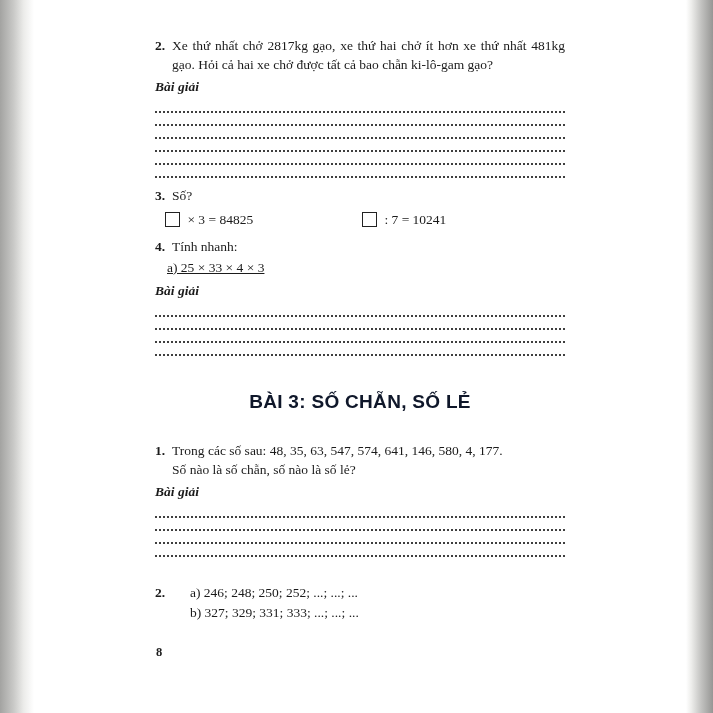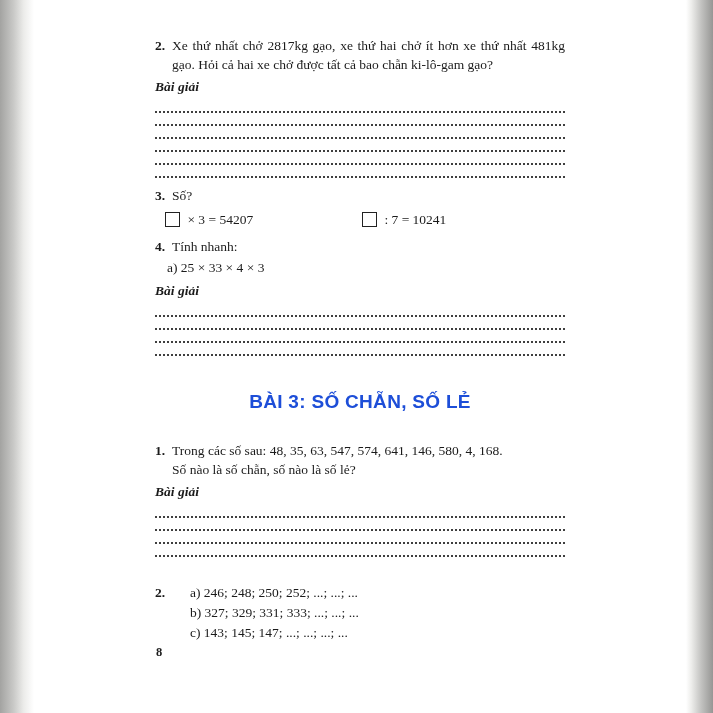--- a/index.html
+++ b/index.html
@@ -38,26 +38,26 @@
   .eq { position:absolute; top:0; white-space:nowrap; }
   .eq1 { left:10px; }
   .eq2 { left:207px; }
   .answer-box {
     display:inline-block; width:15px; height:15px;
     border:1.2px solid #222; vertical-align:-3px; margin-right:4px;
     background:#fff;
   }
   .ab-row { position:relative; height:20px; margin-top:2px; }
   .ab { position:absolute; top:0; white-space:nowrap; }
-  .ab-a { left:12px; }
+  .ab-a { left:12px;text-decoration:underline; }
   .ab-b { left:216px; }
   .lesson-heading {
     font-family:"Liberation Sans", sans-serif;
     font-weight:bold; font-size:19px; letter-spacing:0.3px;
-    text-align:center; color:#1d4ed8;
+    text-align:center; color:#0f172a;
     margin:36px 0 30px 0;
   }
   .seq-list { padding-left:15px; }
   .seq-item { line-height:20px;margin-left:20px; }
   .page-number {
     position:absolute; left:156px; top:645px;
     font-weight:bold; font-size:12.5px;
   }
 </style>
 </head>
@@ -83,21 +83,21 @@
       <div class="dotted-line"></div>
     </div>
 
     <div class="problem gap-sm">
       <span class="num">3.</span>
       <span>Số?</span>
     </div>
     <div class="eq-row">
       <span class="eq eq1">
         <span class="answer-box"></span>
-        <span>× 3 = 54207</span>
+        <span>× 3 = 84825</span>
       </span>
       <span class="eq eq2">
         <span class="answer-box"></span>
         <span>: 7 = 10241</span>
       </span>
     </div>
 
     <div class="problem gap-xs">
       <span class="num">4.</span>
       <span>Tính nhanh:</span>
@@ -110,36 +110,35 @@
       <div class="dotted-line"></div>
       <div class="dotted-line"></div>
       <div class="dotted-line"></div>
       <div class="dotted-line"></div>
     </div>
 
     <div class="lesson-heading">BÀI 3: SỐ CHẴN, SỐ LẺ</div>
 
     <div class="problem">
       <span class="num">1.</span>
-      <span class="ptext">Trong các số sau: 48, 35, 63, 547, 574, 641, 146, 580, 4, 168.</span>
+      <span class="ptext">Trong các số sau: 48, 35, 63, 547, 574, 641, 146, 580, 4, 177.</span>
       <span class="ptext">Số nào là số chẵn, số nào là số lẻ?</span>
     </div>
     <div class="solution-heading">Bài giải</div>
     <div class="lines">
       <div class="dotted-line"></div>
       <div class="dotted-line"></div>
       <div class="dotted-line"></div>
       <div class="dotted-line"></div>
     </div>
 
     <div class="problem" style="margin-top:26px;">
       <span class="num">2.</span>
     </div>
     <div class="seq-list">
       <div class="seq-item">a) 246; 248; 250; 252; ...; ...; ...</div>
       <div class="seq-item">b) 327; 329; 331; 333; ...; ...; ...</div>
-      <div class="seq-item">c) 143; 145; 147; ...; ...; ...; ...</div>
     </div>
 
   </div>
 
   <div class="page-number">8</div>
 </div>
 
 </body></html>

